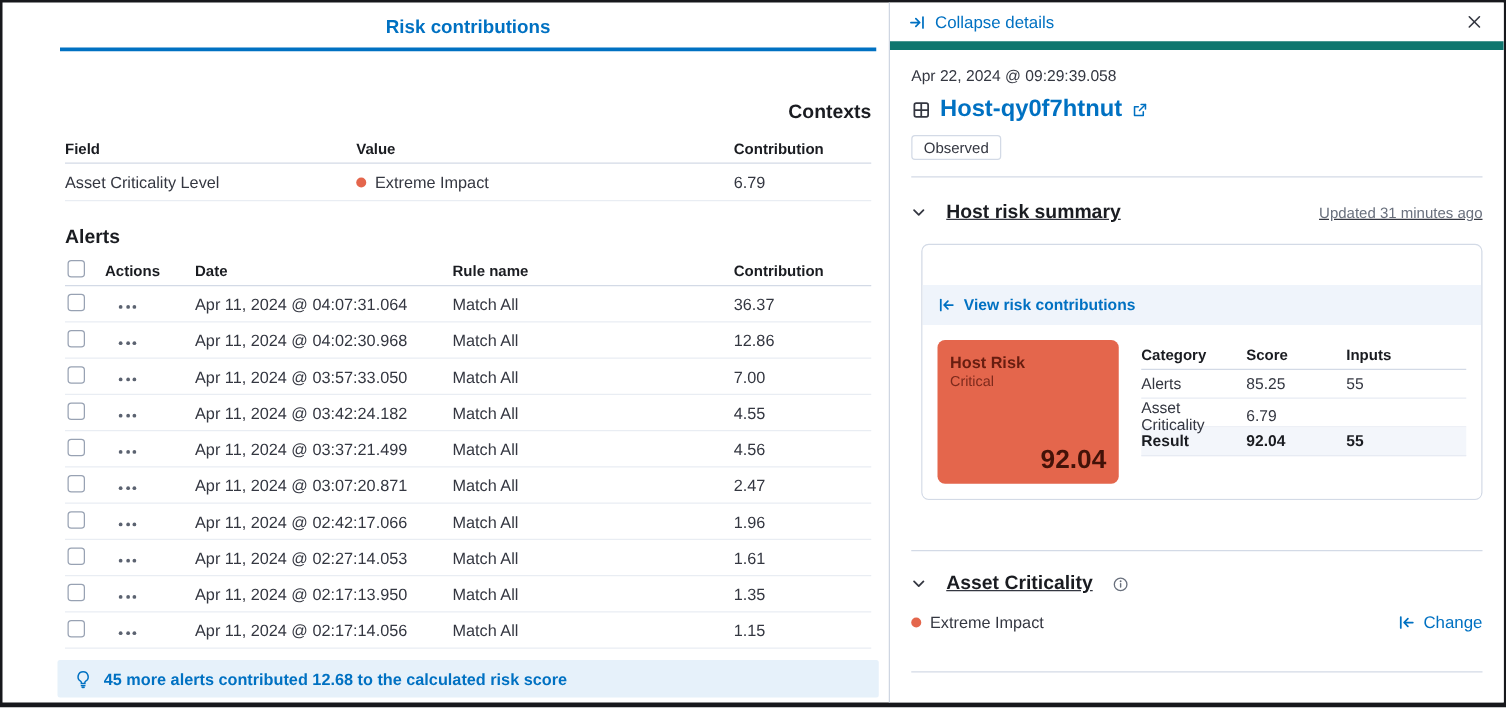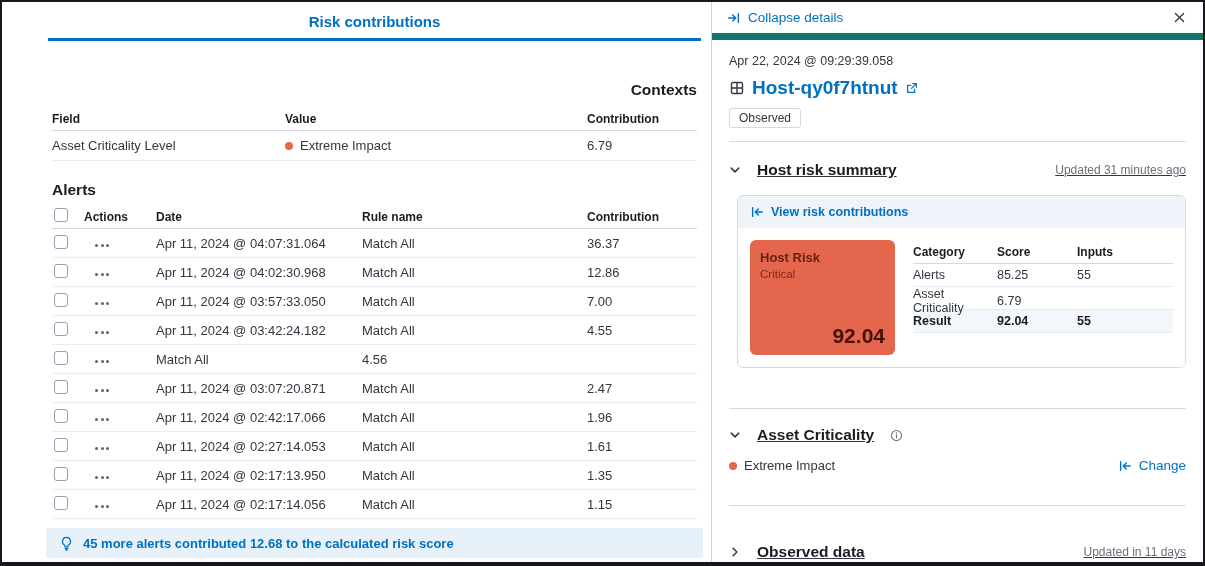--- a/index.html
+++ b/index.html
@@ -69,21 +69,21 @@
   .sec-head { display:flex; align-items:center; gap:16px;text-decoration:underline; }
   .rs-head { margin-top:19px; } .ac-head { margin-top:17px; } .od-head { margin-top:37px; }
   .chev { color:#343741; display:flex; align-items:center; cursor:pointer; border:none;
     background:none; padding:0; }
   .sec-title { font-size:15.5px; font-weight:700; color:#1a1c21; }
   .updated { margin-left:auto; font-size:12px; color:#69707d; }
   .info-ic { color:#69707d; display:flex; align-items:center; }
 
   .risk-panel { margin:16px 0 0 8px; border:1px solid #d3dae6; border-radius:6px; overflow:hidden; }
   .risk-strip { background:#eff4fb; padding:9px 12px; display:flex; align-items:center; gap:7px;
-    color:var(--primary,#0071c2); font-weight:700; font-size:12.5px; cursor:pointer; }
+    color:var(--primary,#0071c2); font-weight:700; font-size:12.5px; cursor:pointer;margin-top:32px; }
   .risk-body { padding:12px; display:flex; gap:18px; background:#fff; }
   .risk-card { width:145px; height:115px; flex:0 0 145px; border-radius:6px;
     background:var(--risk,#e4664c); position:relative; padding:10px; }
   .rc-title { color:#671d10; font-weight:700; font-size:13px; }
   .rc-level { color:#7c2a1c; font-size:11.5px; margin-top:3px; }
   .rc-score { position:absolute; right:10px; bottom:7px; font-size:21px; font-weight:800; color:#431208; }
 
   .risk-table { flex:1; }
   .rt-row { display:grid; grid-template-columns:1fr 80px 96px; align-items:center;
     height:23px; border-bottom:1px solid #e7ebf3; font-size:12.5px; color:#343741; }
@@ -191,20 +191,21 @@
 
           <div class="grid-row al-row data-row al-data">
             <div><span class="checkbox"></span></div>
             <div>
               <span class="more-dots">
                 <i></i>
                 <i></i>
                 <i></i>
               </span>
             </div>
+            <div>Apr 11, 2024 @ 03:37:21.499</div>
             <div>Match All</div>
             <div class="num">4.56</div>
           </div>
 
           <div class="grid-row al-row data-row al-data">
             <div><span class="checkbox"></span></div>
             <div>
               <span class="more-dots">
                 <i></i>
                 <i></i>

